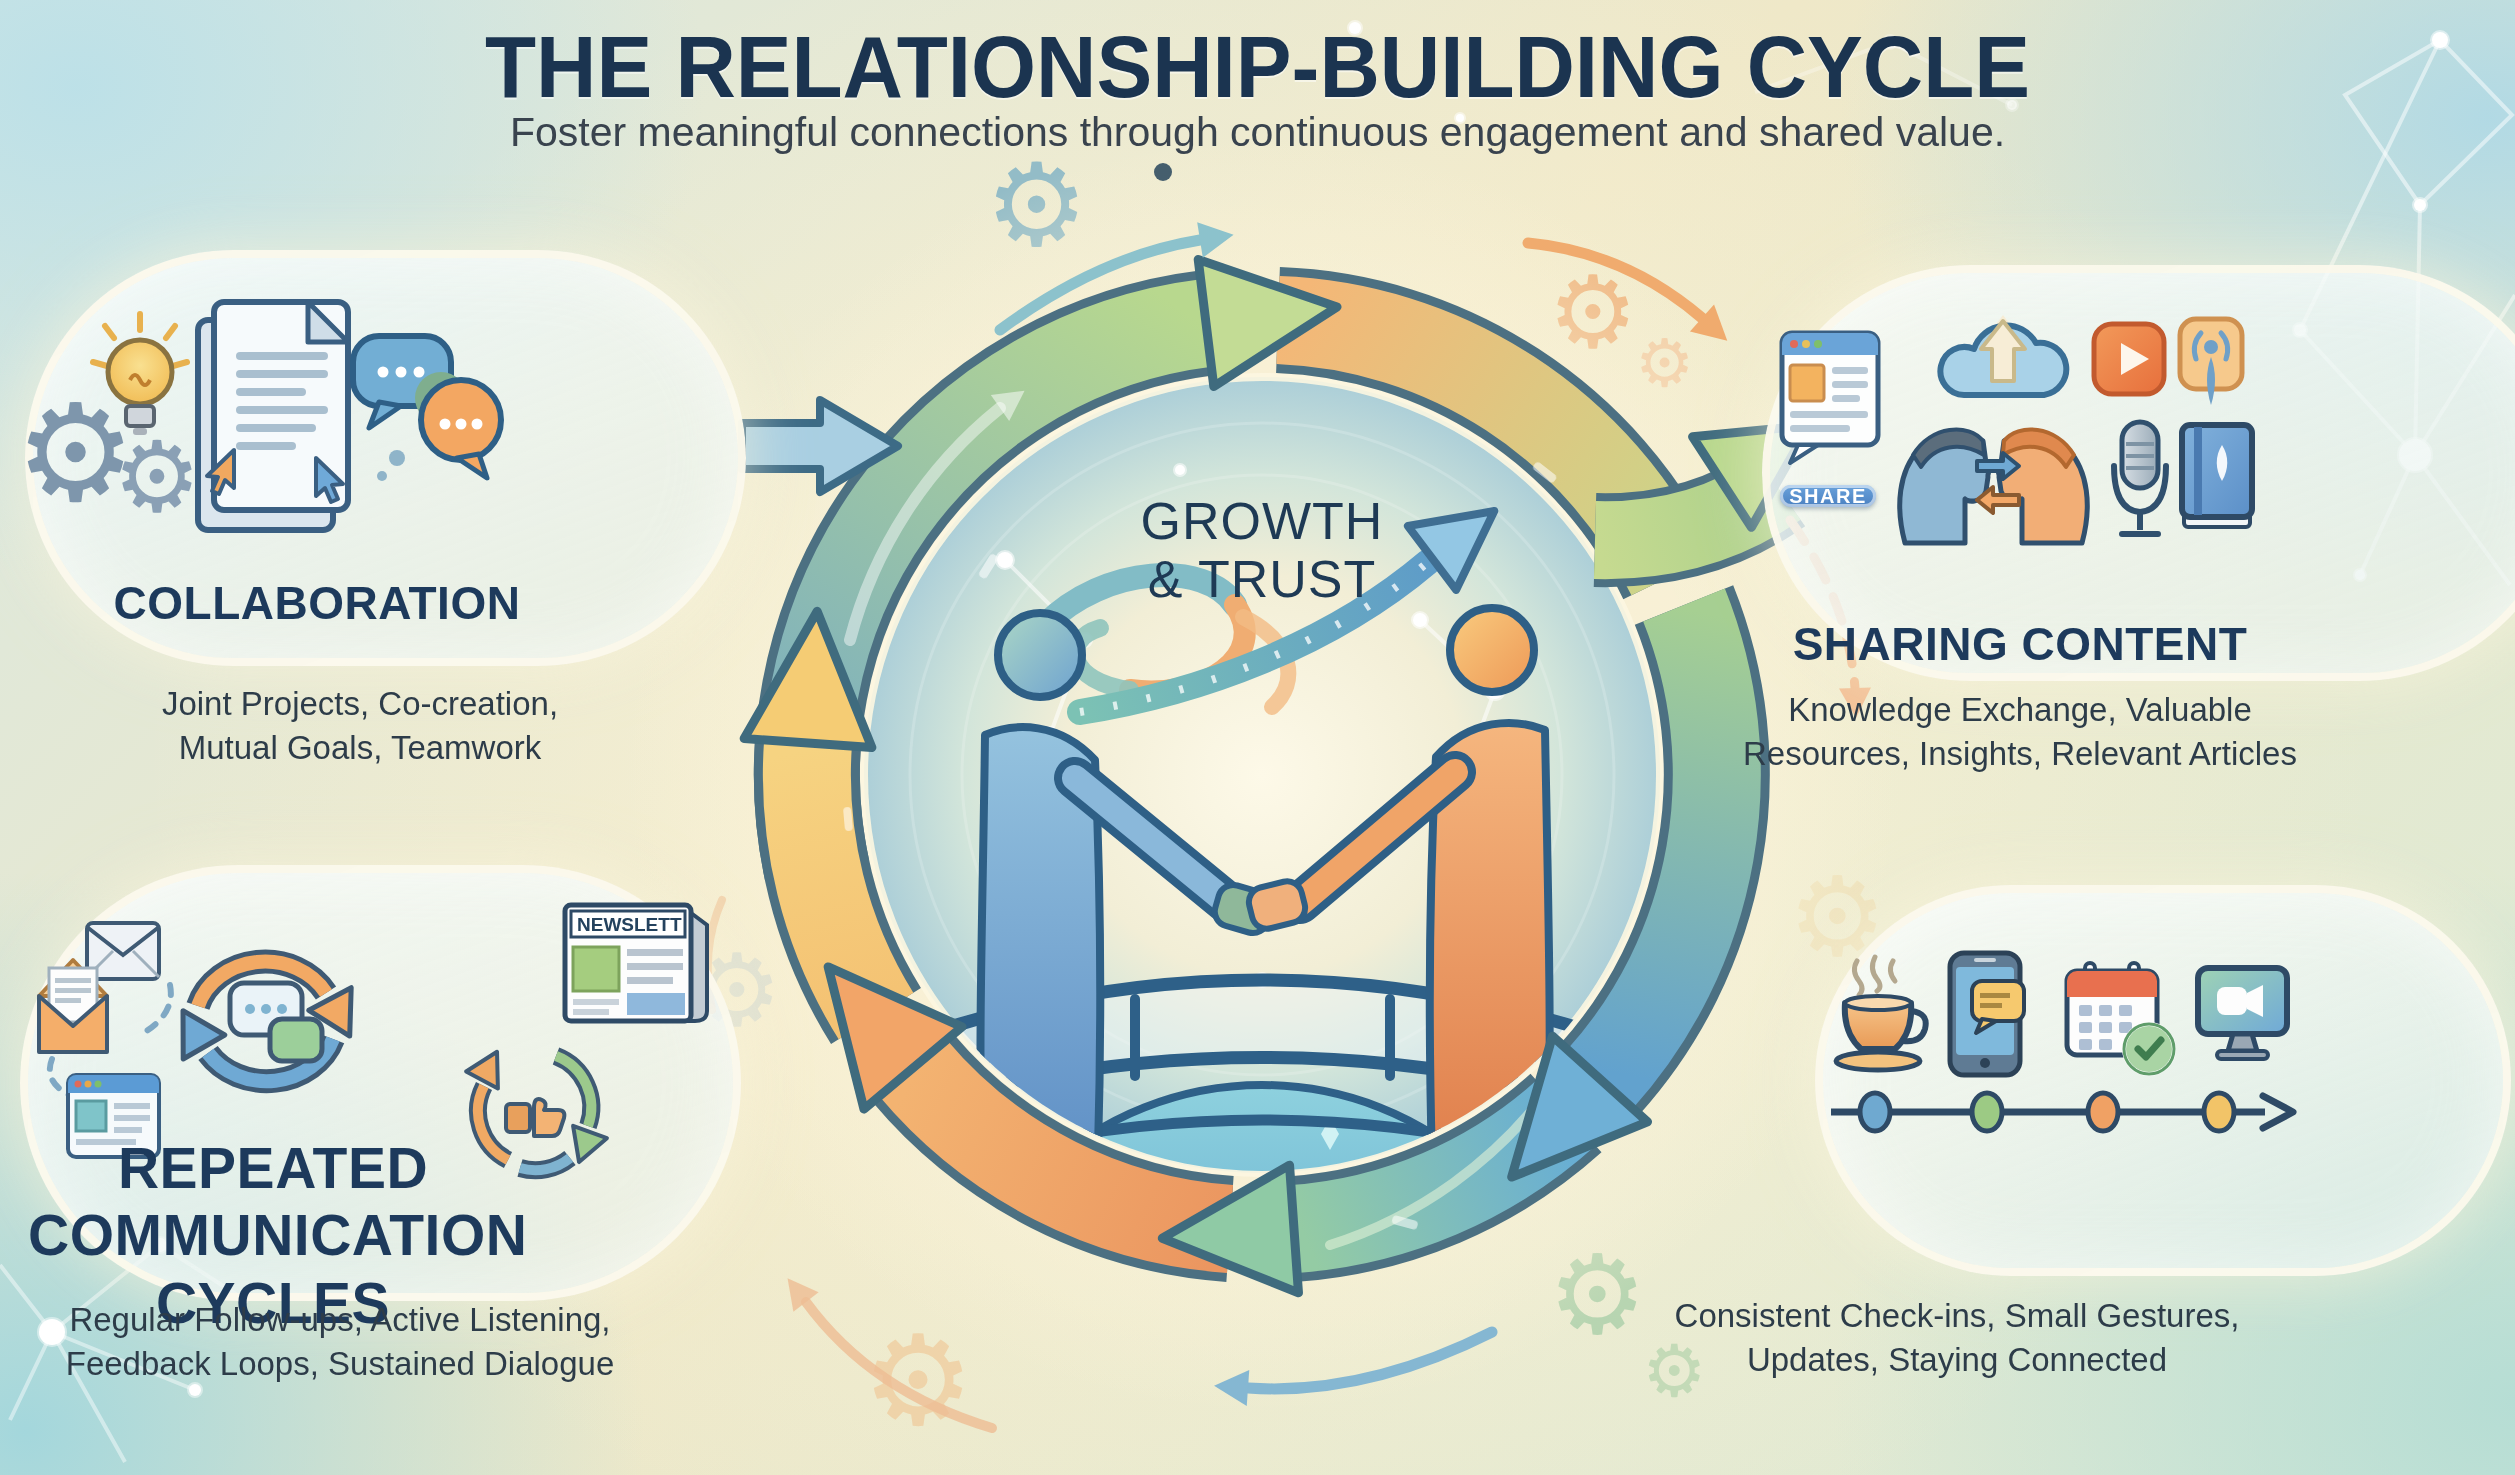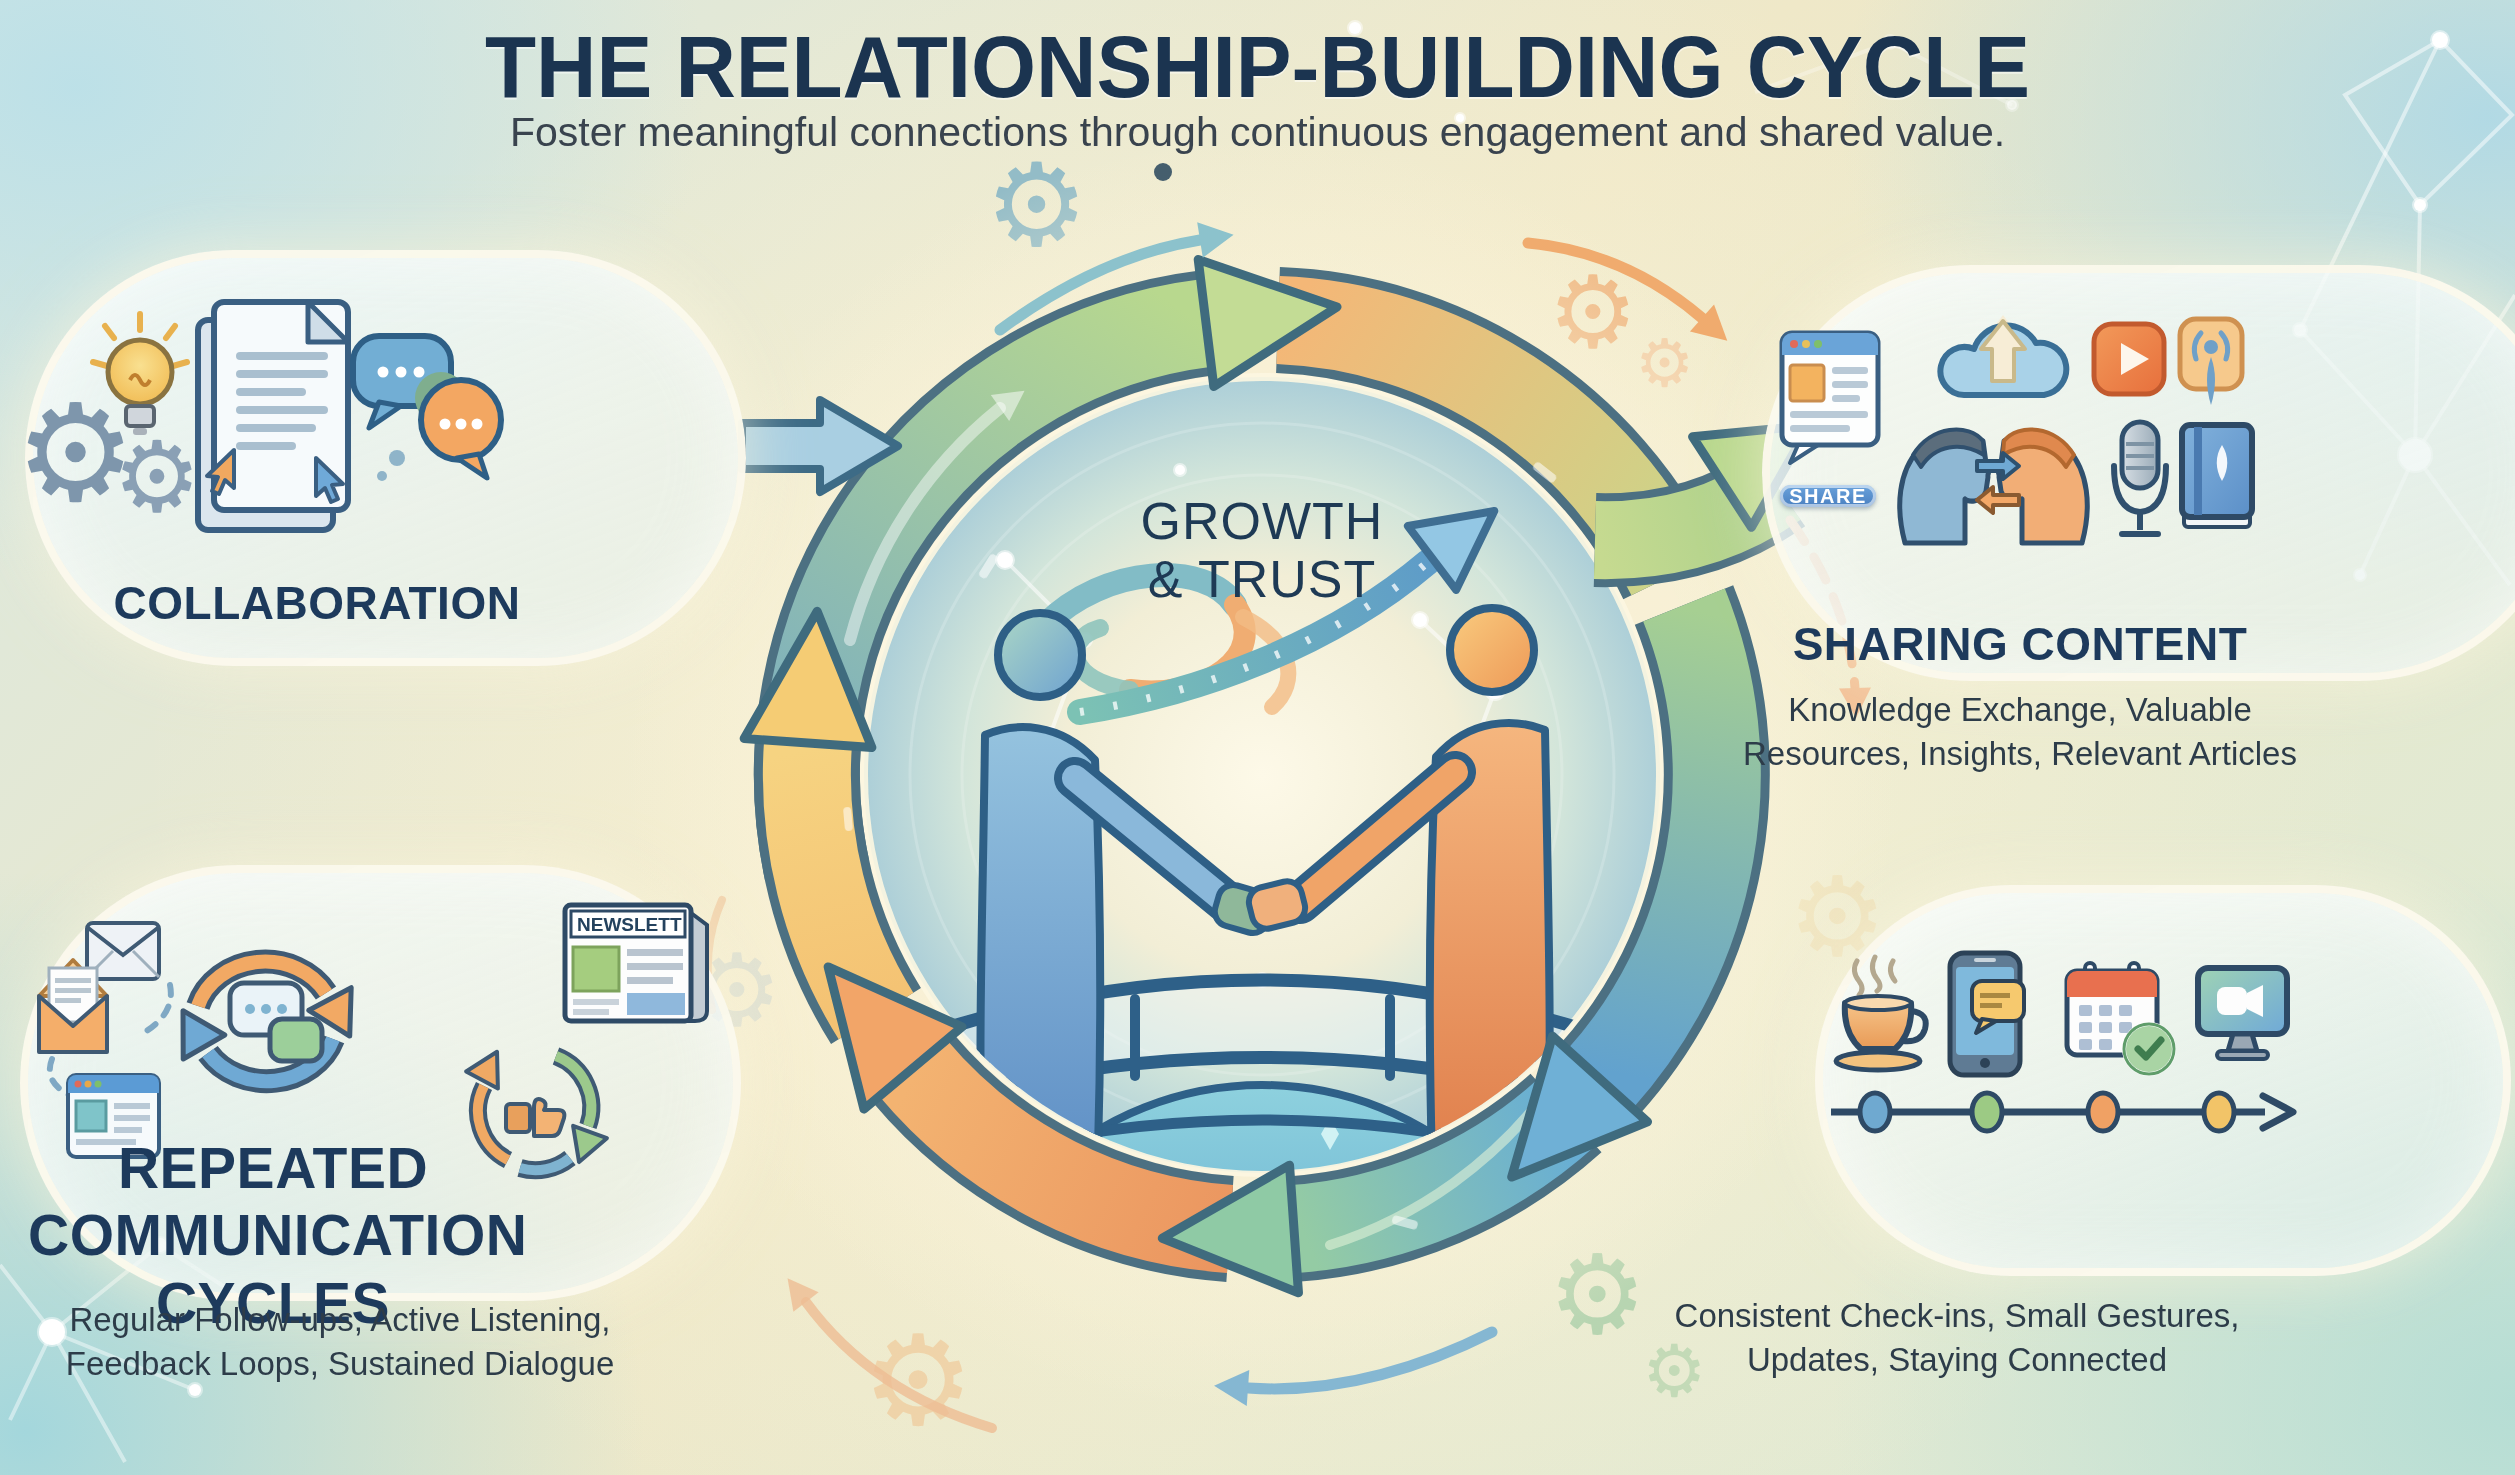--- a/index.html
+++ b/index.html
@@ -332,20 +332,22 @@
           <circle cx="66" cy="44" r="5.5"></circle>
         <circle cx="92" cy="96" r="5.5"></circle>
           <circle cx="108" cy="96" r="5.5"></circle>
           <circle cx="124" cy="96" r="5.5"></circle>
         </g>
       <circle cx="44" cy="130" r="8" fill="#8fb4c9"></circle>
         <circle cx="29" cy="148" r="5" fill="#8fb4c9"></circle>
     </svg>
     <div class="panel-heading" style="left:4px;top:318px;width:560px;font-size:46px;">COLLABORATION</div>
   </div>
+  <div class="panel-desc abs" style="left:75px;top:682px;width:570px;">Joint Projects, Co-creation,
+Mutual Goals, Teamwork</div>
 
   <div class="pill abs" style="left:1762px;top:265px;width:790px;height:400px;">
     <svg class="icon" style="left:10px;top:58px;" width="100" height="140" viewBox="0 0 100 140">
       <rect x="2" y="2" width="96" height="112" rx="10" fill="#fdfefe" stroke="#3a5f82" stroke-width="5"></rect>
       <path d="M2 12 a10 10 0 0 1 10 -10 h76 a10 10 0 0 1 10 10 v12 h-96 Z" fill="#6aa4d8"></path>
       <circle cx="14" cy="13" r="4" fill="#e06a5a"></circle>
         <circle cx="26" cy="13" r="4" fill="#e8c05a"></circle>
         <circle cx="38" cy="13" r="4" fill="#7fbf6a"></circle>
       <rect x="10" y="34" width="34" height="36" rx="3" fill="#f3b35f" stroke="#c98d4f" stroke-width="3"></rect>
       <g fill="#b9c9d6">

